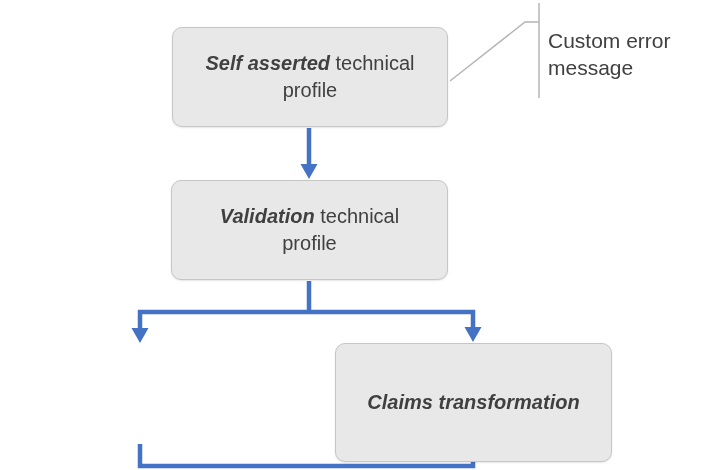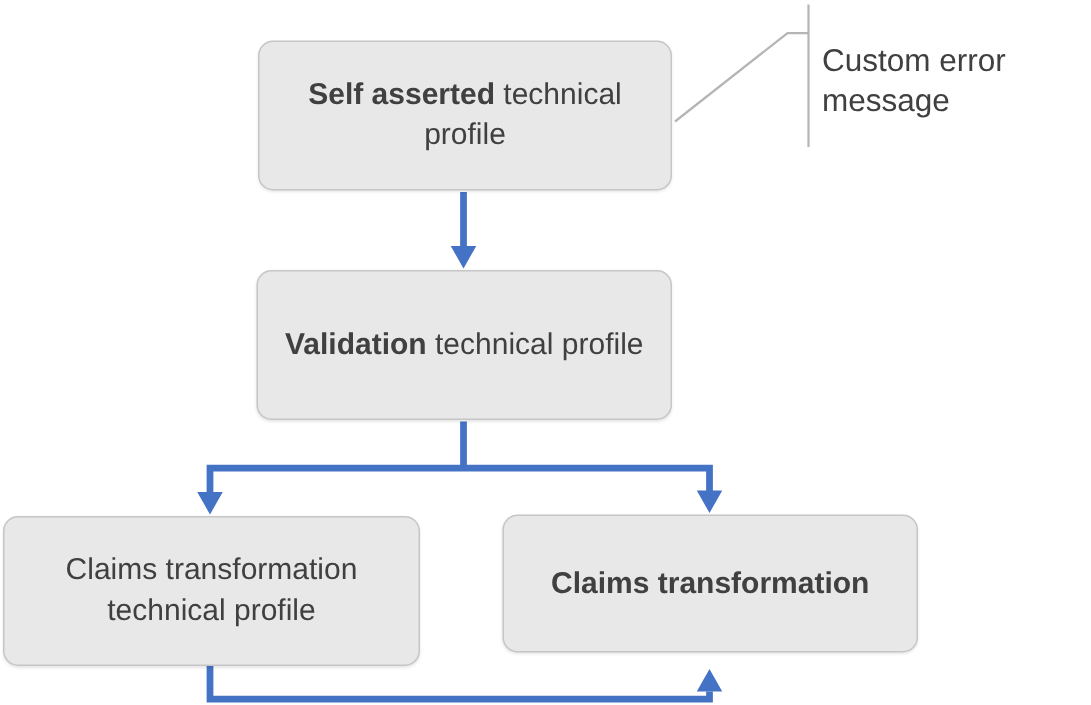--- a/index.html
+++ b/index.html
@@ -37,25 +37,25 @@
     box-shadow: 0 1px 2px rgba(0,0,0,0.10);
     display: flex;
     align-items: center;
     justify-content: center;
     text-align: center;
     color: var(--color-text);
     font-size: 20px;
     line-height: 27px;
     padding: 0 18px;
   }
-  .node .bold { font-weight: bold; }
+  .node .bold { font-weight: bold; font-style: italic; }
   #node-self-asserted   { left: 172px; top: 27px;  width: 276px; height: 100px; }
   #node-validation      { left: 171px; top: 180px; width: 277px; height: 100px; text-align: center; }
   #node-claims-tp       { left: 2px;   top: 344px; width: 278px; height: 100px; }
-  #node-claims-transf   { left: 335px; top: 343px; width: 277px; height: 92px; }
+  #node-claims-transf   { left: 335px; top: 343px; width: 277px; height: 119px; }
   .callout-text {
     position: absolute;
     left: 548px; top: 27px;
     width: 178px;
     color: var(--color-text);
     font-size: 21px;
     line-height: 27px;
   }
   .blue-edge {
     stroke: var(--color-arrow);
@@ -100,23 +100,20 @@
   </svg>
 
   <div class="node" id="node-self-asserted">
     <span><span class="bold">Self asserted</span><span> technical profile</span></span>
   </div>
 
   <div class="node" id="node-validation">
     <span><span class="bold">Validation</span><span> technical profile</span></span>
   </div>
 
-  <div class="node" id="node-claims-tp">
-    <span><span class="bold"></span><span>Claims transformation technical profile</span></span>
-  </div>
 
   <div class="node" id="node-claims-transf">
     <span><span class="bold">Claims transformation</span><span></span></span>
   </div>
 
   <div class="callout-text">Custom error message</div>
 
 </div>
 
 </body></html>

